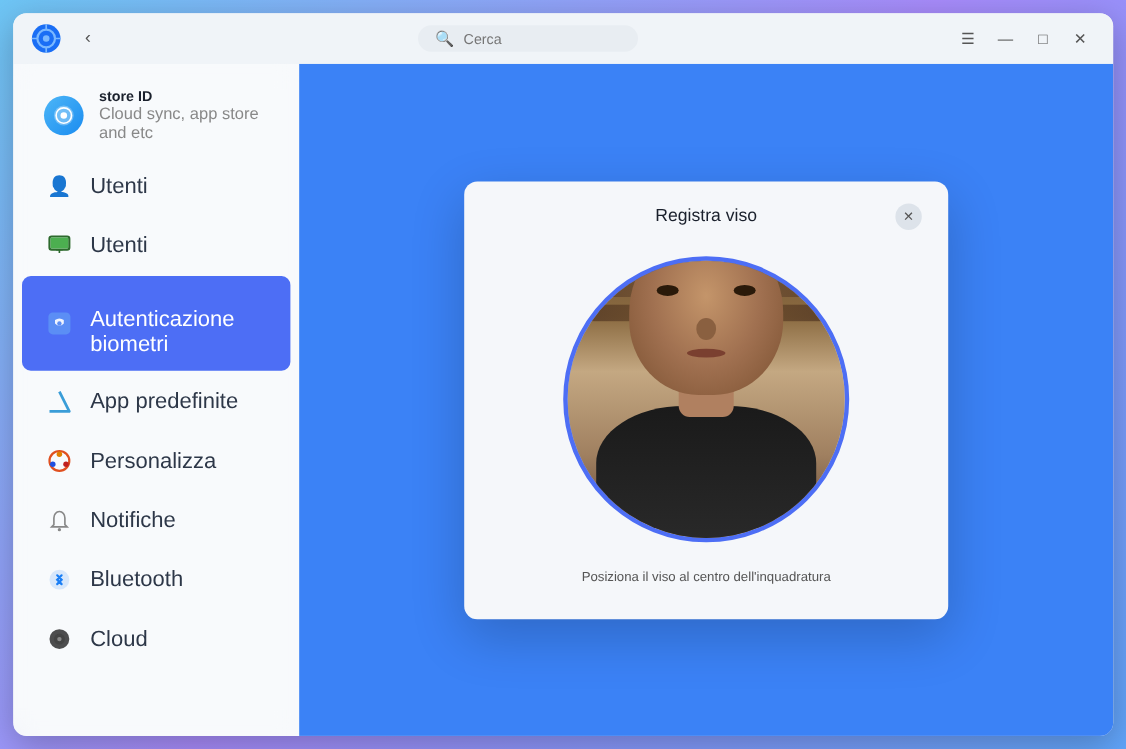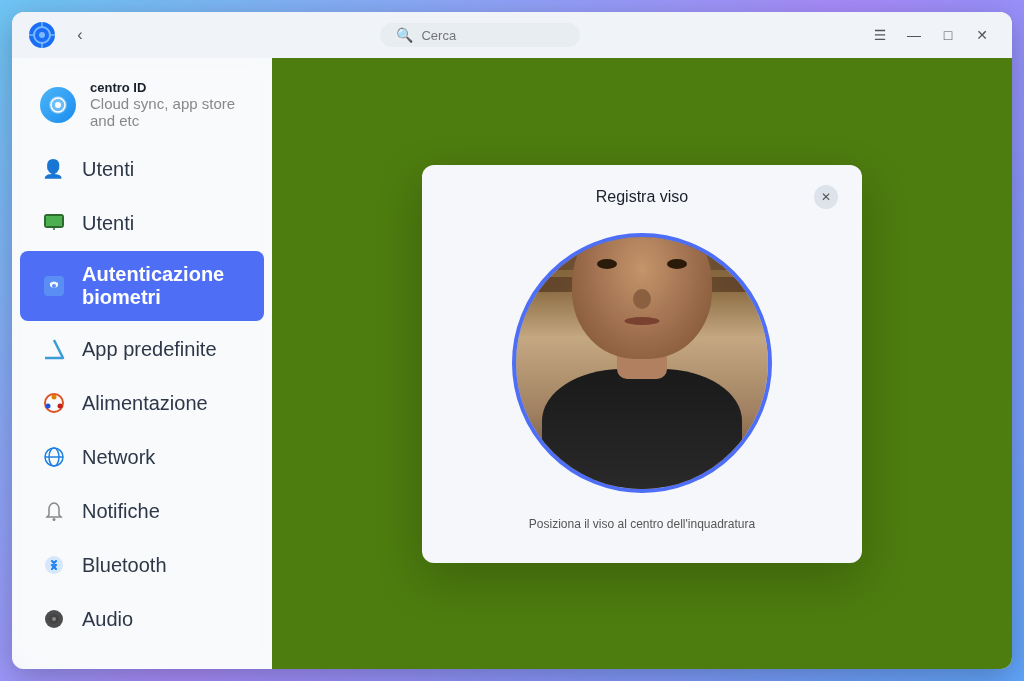--- a/index.html
+++ b/index.html
@@ -118,21 +118,21 @@
       gap: 14px;
       padding: 12px 20px;
       cursor: pointer;
       border-radius: 8px;
       margin: 2px 8px;
       transition: background 0.15s;
     }
     .sidebar-item.active {
       background: #4d6ef5;
     }
-    .sidebar-item.active .sidebar-label { color: white; font-weight: 700; }
+    .sidebar-item.active .sidebar-label { color: white; font-weight: 400; margin-top: 16px; }
     .sidebar-label {
       font-size: 20px;
       color: #2d3748;
     }
     .sidebar-icon {
       width: 28px;
       height: 28px;
       flex-shrink: 0;
       display: flex;
       align-items: center;
@@ -160,21 +160,21 @@
       justify-content: center;
       flex-shrink: 0;
     }
     .deepin-id-text { display: flex; flex-direction: column; }
     .deepin-id-name { font-size: 13px; font-weight: 600; color: #1a202c; }
     .deepin-id-sub { font-size: 15px; color: #888; }
 
     
     .main-content {
       flex: 1;
-      background: #4d7c0f;
+      background: #3b82f6;
       position: relative;
       display: flex;
       align-items: center;
       justify-content: center;
     }
 
     
     .modal-overlay {
       position: absolute;
       inset: 0;
@@ -298,21 +298,21 @@
 
       <div class="deepin-id-item">
         <div class="deepin-id-icon">
           <svg width="20" height="20" viewBox="0 0 20 20">
             <circle cx="10" cy="10" r="9" fill="white" opacity="0.3"></circle>
             <path d="M10 3 C6 3 3 6 3 10 C3 14 6 17 10 17 C14 17 17 14 17 10 C17 6 14 3 10 3Z" fill="none" stroke="white" stroke-width="1.5"></path>
             <circle cx="10" cy="10" r="3" fill="white"></circle>
           </svg>
         </div>
         <div class="deepin-id-text">
-          <span class="deepin-id-name">centro ID</span>
+          <span class="deepin-id-name">store ID</span>
           <span class="deepin-id-sub">Cloud sync, app store and etc</span>
         </div>
       </div>
 
       <div class="sidebar-item">
         <div class="sidebar-icon" style="font-size:18px;">👤</div>
         <span class="sidebar-label">Utenti</span>
       </div>
       <div class="sidebar-item">
         <div class="sidebar-icon" style="font-size:16px;">
@@ -345,31 +345,21 @@
       </div>
       <div class="sidebar-item">
         <div class="sidebar-icon">
           <svg width="22" height="22" viewBox="0 0 22 22">
             <circle cx="11" cy="11" r="9" fill="none" stroke="#e05020" stroke-width="2"></circle>
             <circle cx="11" cy="5" r="2.5" fill="#e08000"></circle>
             <circle cx="17" cy="14" r="2.5" fill="#c02020"></circle>
             <circle cx="5" cy="14" r="2.5" fill="#2050e0"></circle>
           </svg>
         </div>
-        <span class="sidebar-label">Alimentazione</span>
-      </div>
-      <div class="sidebar-item">
-        <div class="sidebar-icon">
-          <svg width="22" height="22" viewBox="0 0 22 22">
-            <circle cx="11" cy="11" r="9" fill="none" stroke="#2080e0" stroke-width="1.5"></circle>
-            <ellipse cx="11" cy="11" rx="5" ry="9" fill="none" stroke="#2080e0" stroke-width="1.5"></ellipse>
-            <line x1="2" y1="11" x2="20" y2="11" stroke="#2080e0" stroke-width="1.5"></line>
-          </svg>
-        </div>
-        <span class="sidebar-label">Network</span>
+        <span class="sidebar-label">Personalizza</span>
       </div>
       <div class="sidebar-item">
         <div class="sidebar-icon">
           <svg width="22" height="22" viewBox="0 0 22 22">
             <path d="M11 3 C8 3 6 6 6 9 L6 15 L4 17 L18 17 L16 15 L16 9 C16 6 14 3 11 3Z" fill="none" stroke="#888" stroke-width="1.5"></path>
             <circle cx="11" cy="19.5" r="1.5" fill="#888"></circle>
           </svg>
         </div>
         <span class="sidebar-label">Notifiche</span>
       </div>
@@ -383,21 +373,21 @@
         <span class="sidebar-label">Bluetooth</span>
       </div>
       <div class="sidebar-item">
         <div class="sidebar-icon">
           <svg width="22" height="22" viewBox="0 0 22 22">
             <circle cx="11" cy="11" r="9" fill="#222" opacity="0.8"></circle>
             <circle cx="11" cy="11" r="5" fill="#444"></circle>
             <circle cx="11" cy="11" r="2" fill="#888"></circle>
           </svg>
         </div>
-        <span class="sidebar-label">Audio</span>
+        <span class="sidebar-label">Cloud</span>
       </div>
 
     </div>
 
     <div class="main-content">
 
       <div class="modal-overlay">
         <div class="modal">
           <div class="modal-header">
             <div style="width:24px"></div>

